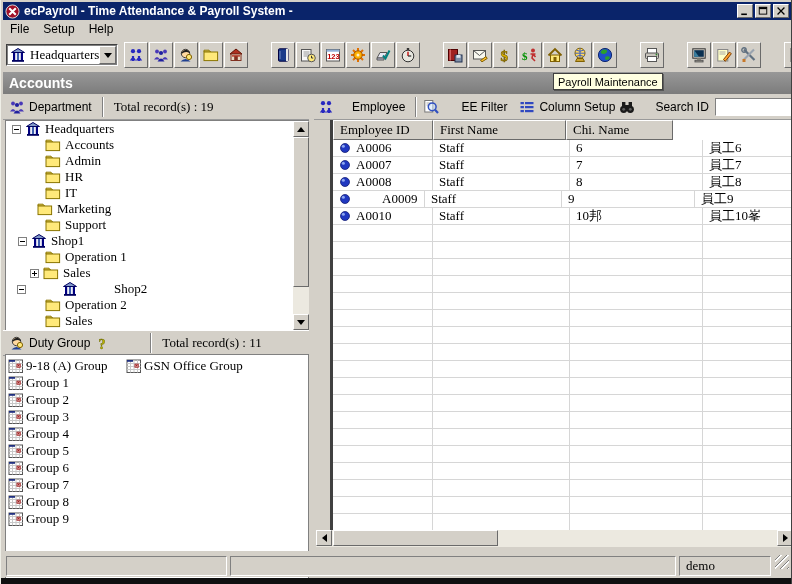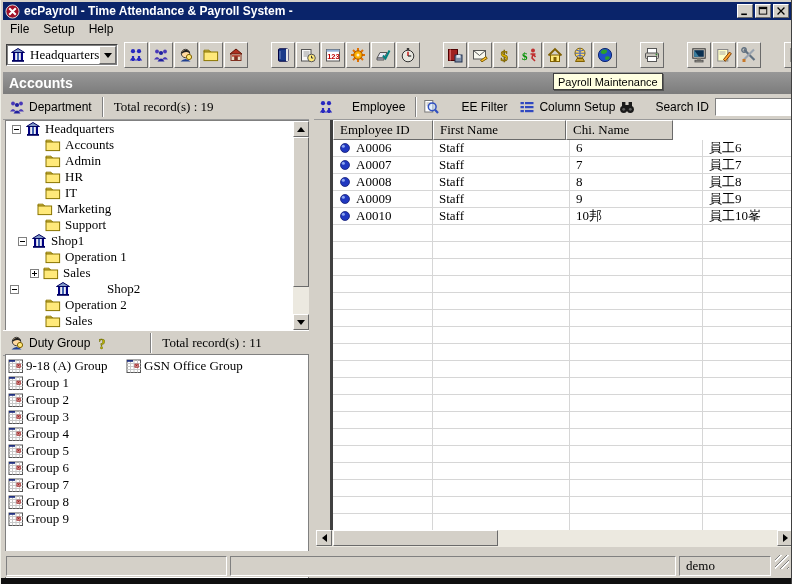--- a/index.html
+++ b/index.html
@@ -585,21 +585,21 @@
         <div class="tree-row" style="padding-left: 24px;">
           <span class="exp plus"></span>
           <span class="icon16">
             <svg viewBox="0 0 16 16" xmlns="http://www.w3.org/2000/svg">
               <path d="M1 5 L1 3.2 L6 3.2 L7.6 5 Z" fill="#ffe97a" stroke="#8a7500"></path>
               <rect x="1" y="5" width="13.6" height="8.6" fill="#ffe97a" stroke="#8a7500"></rect>
             </svg>
           </span>
           <span class="tree-label">Sales</span>
         </div>
-        <div class="tree-row" style="padding-left: 4px; gap: 32px;">
+        <div class="tree-row" style="padding-left: 11px; gap: 32px;">
           <span class="exp"></span>
           <span class="icon16">
             <svg viewBox="0 0 16 16" xmlns="http://www.w3.org/2000/svg">
               <path d="M1.5 5.5 L8 1.5 L14.5 5.5 Z" fill="#8098c8" stroke="#000060"></path>
               <rect x="3" y="6" width="2.2" height="7" fill="#000080"></rect>
               <rect x="6.9" y="6" width="2.2" height="7" fill="#4060b0"></rect>
               <rect x="10.8" y="6" width="2.2" height="7" fill="#000080"></rect>
               <rect x="2" y="13" width="12" height="1.8" fill="#000060"></rect>
             </svg>
           </span>
@@ -874,21 +874,21 @@
           <span>Staff</span>
         </span>
         <span class="td" style="width: 133px;">
           <span>8</span>
         </span>
         <span class="td" style="width: 107px;">
           <span>員工8</span>
         </span>
       </div>
       <div class="t-row">
-        <span class="td" style="width: 100px;">
+        <span class="td" style="width: 92px; gap: 26px;">
           <span class="icon16">
             <svg viewBox="0 0 16 16" xmlns="http://www.w3.org/2000/svg">
               <circle cx="8" cy="8" r="6" fill="#2038c0"></circle>
               <circle cx="8" cy="8" r="6" fill="none" stroke="#101870"></circle>
               <circle cx="5.8" cy="5.6" r="2" fill="#8fa8f0"></circle>
             </svg>
           </span>
           <span>A0009</span>
         </span>
         <span class="td" style="width: 137px;">

